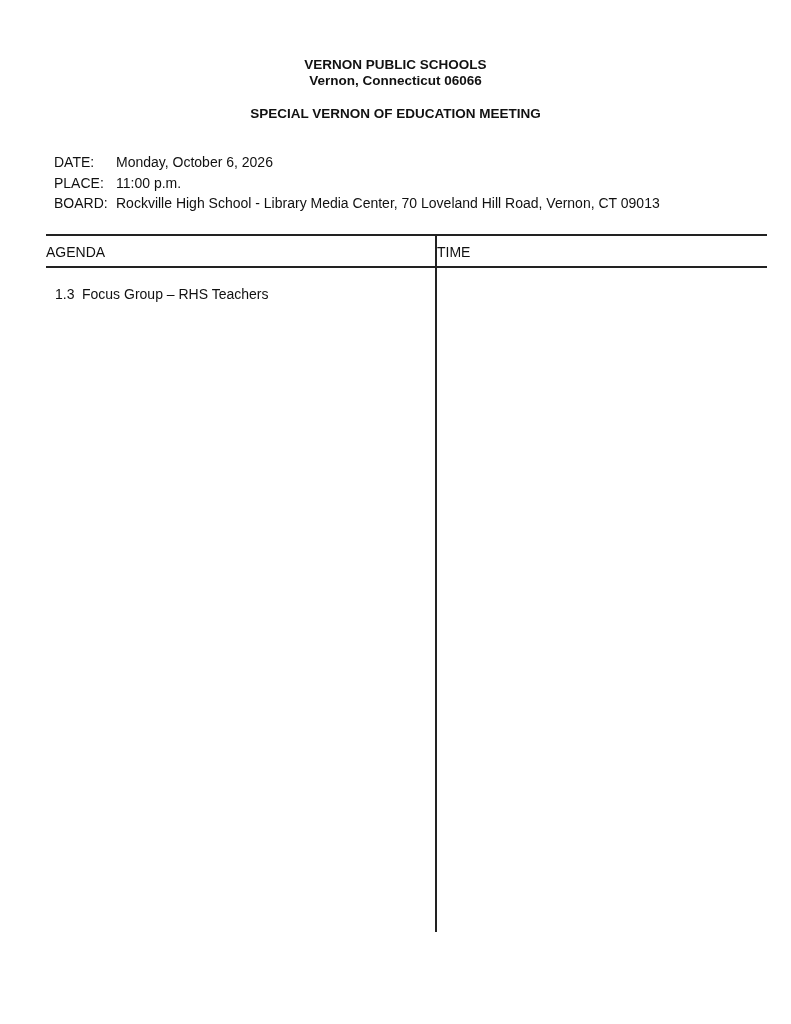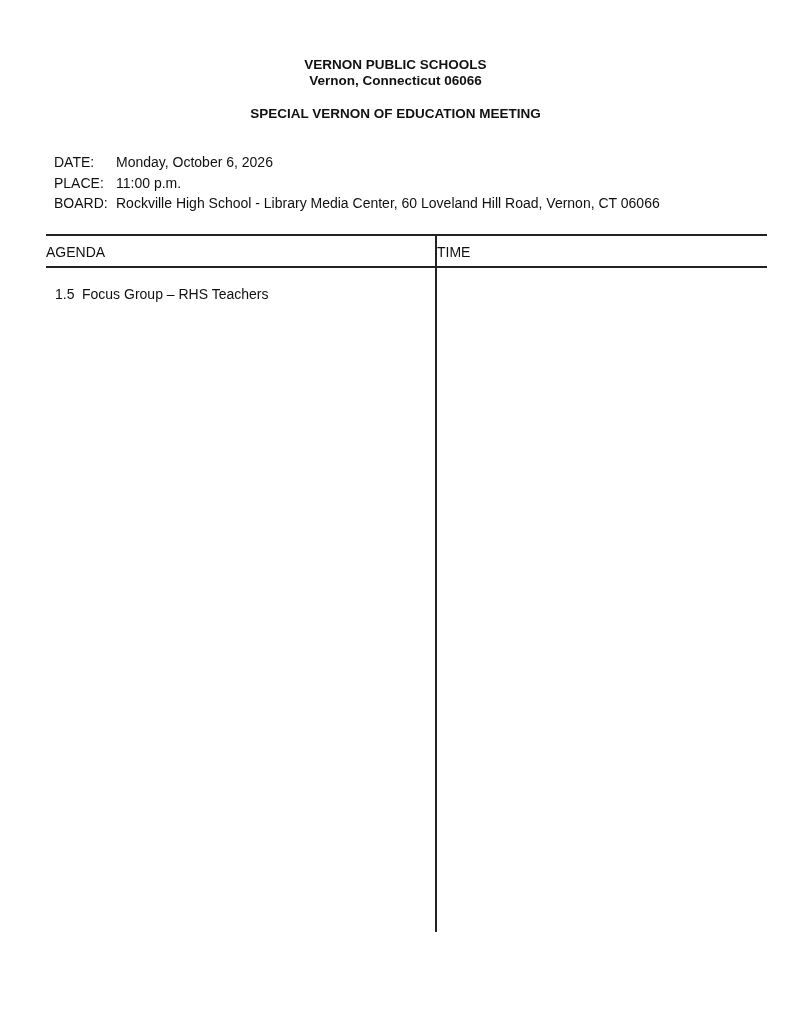--- a/index.html
+++ b/index.html
@@ -37,25 +37,25 @@
 <div id="row-date" class="meta">
   <span class="lbl">DATE:</span>
   <span class="val">Monday, October 6, 2026</span>
 </div>
 <div id="row-time" class="meta">
   <span class="lbl">PLACE:</span>
   <span class="val">11:00 p.m.</span>
 </div>
 <div id="row-place" class="meta">
   <span class="lbl">BOARD:</span>
-  <span class="val">Rockville High School - Library Media Center, 60 Loveland Hill Road, Vernon, CT  06066</span>
+  <span class="val">Rockville High School - Library Media Center, 70 Loveland Hill Road, Vernon, CT  09013</span>
 </div>
 
 <div id="rule-top" class="hline"></div>
 <div id="rule-mid" class="hline"></div>
 <div id="vline"></div>
 
 <div id="col-agenda" class="colhdr">AGENDA</div>
 <div id="col-notes" class="colhdr">TIME</div>
 
 <div class="item" style="top:286px;">
-  <span class="num">1.5</span><span>Focus Group – RHS Teachers</span>
+  <span class="num">1.3</span><span>Focus Group – RHS Teachers</span>
 </div>
 
 </body></html>

